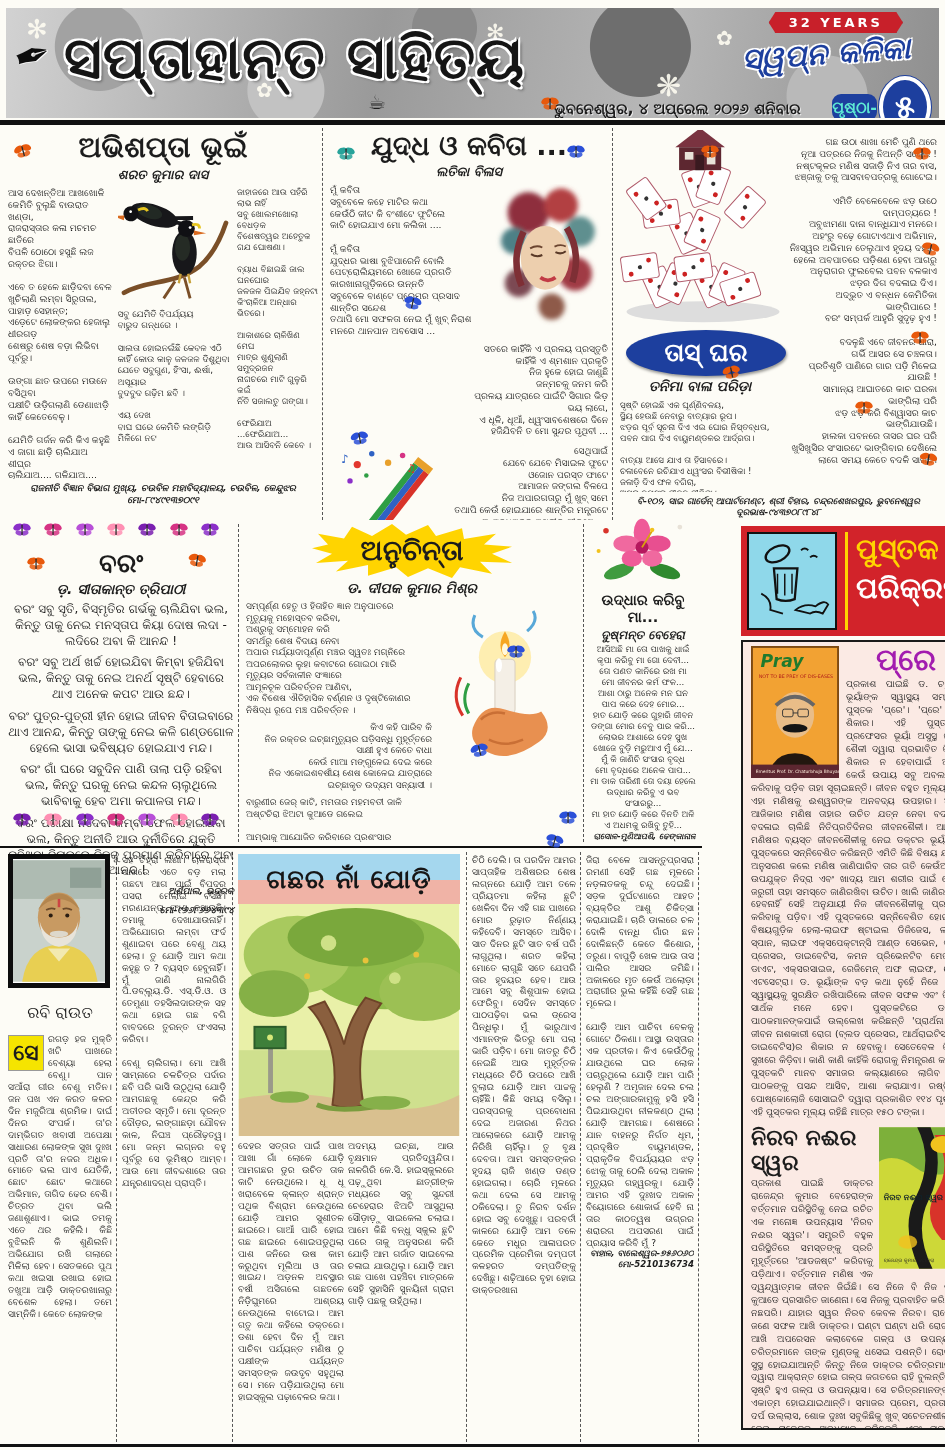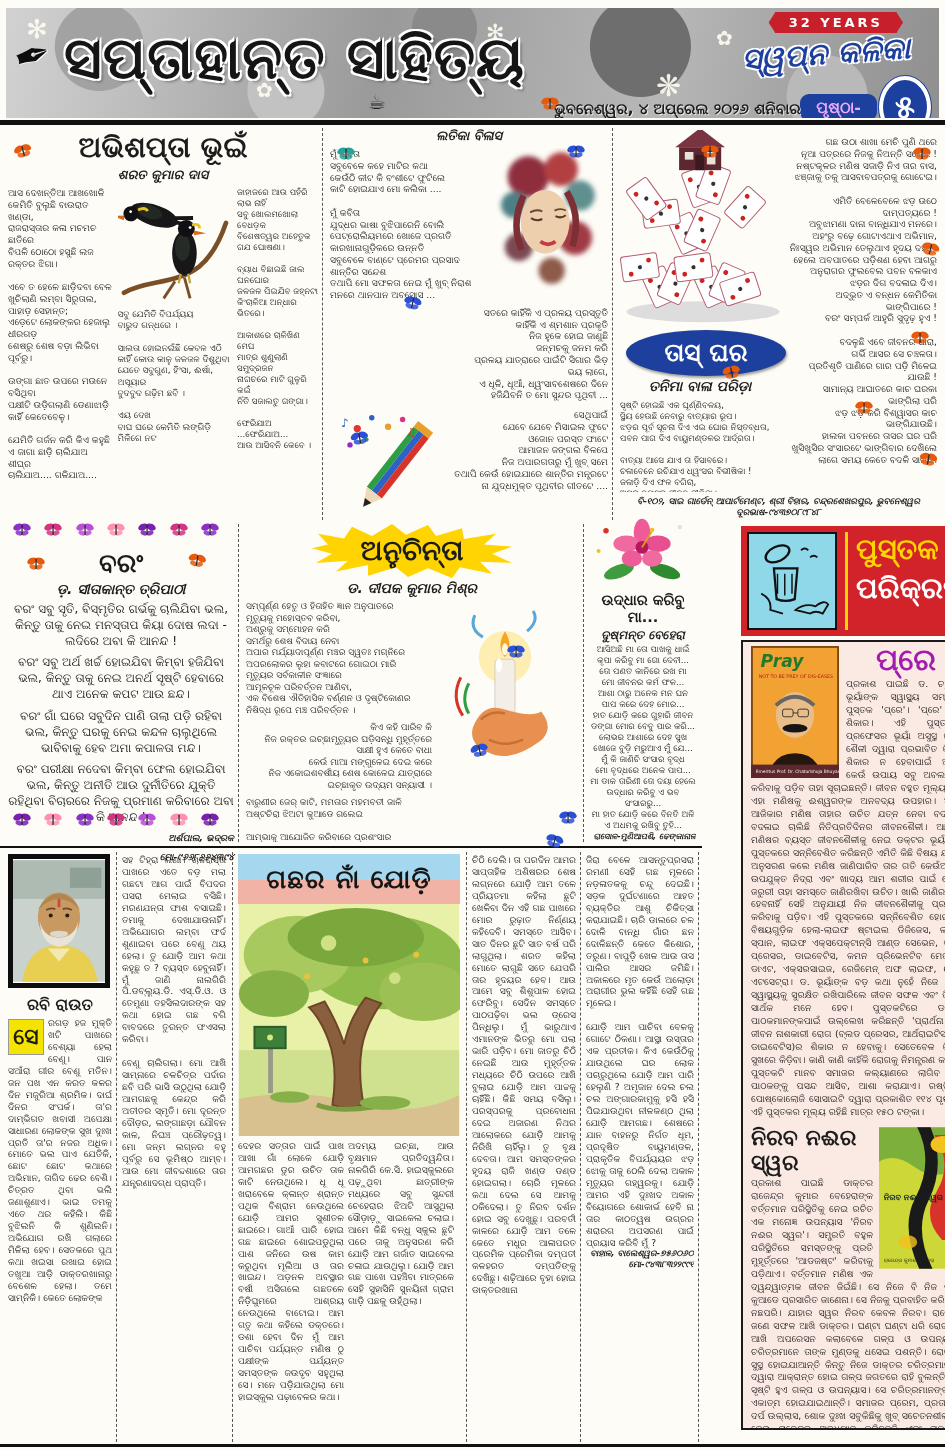--- a/index.html
+++ b/index.html
@@ -25,21 +25,21 @@
   .flower{color:#fffdf2;opacity:.9;font-size:26px;}
   .pen{left:8px;top:22px;font-size:44px;transform:rotate(-18deg);color:#0d0d0d;text-shadow:1px 1px 0 #fff;}
   .cup{left:362px;top:82px;font-size:20px;}
   .ribbon{right:36px;top:4px;background:#c8202a;color:#fff;font-weight:bold;font-size:13px;
           letter-spacing:3px;padding:3px 20px;clip-path:polygon(5% 0,95% 0,100% 50%,95% 100%,5% 100%,0 50%);
           box-shadow:0 2px 3px #0007;}
   .brand{right:18px;top:28px;width:190px;text-align:center;transform:rotate(-4deg);
          font-size:30px;font-weight:bold;font-style:italic;color:#1d3f9e;
          text-shadow:1.5px 1.5px 0 #fff,-1.5px -1.5px 0 #fff,1.5px -1.5px 0 #fff,-1.5px 1.5px 0 #fff;}
   .badge{right:8px;top:68px;display:flex;align-items:center;gap:2px;}
-  .plabel{background:#1d3f9e;color:#f0abfc;font-weight:bold;font-size:16px;padding:4px 16px;border-radius:9px;}
+  .plabel{background:#1d3f9e;color:#5eead4;font-weight:bold;font-size:16px;padding:4px 0;border-radius:9px;}
   .pnum{width:44px;height:54px;background:#1d3f9e;border:4px solid #fff;border-radius:50%;
         color:#fff;font-size:32px;font-weight:bold;display:flex;align-items:center;justify-content:center;
         box-shadow:0 0 0 1px #1d3f9e;}
   .dateline{left:548px;top:92px;font-size:15px;font-weight:bold;color:#1a1a1a;text-shadow:1px 1px 0 #ffffffaa;}
   .rule{background:#111;}
   .vd{border-left:1px dashed #555;width:0;}
   
   .art h2{text-align:center;}
   .auth{text-align:center;font-weight:bold;font-style:italic;font-size:13px;margin:2px 0 4px;}
   .bf{position:absolute;pointer-events:none;}
@@ -52,21 +52,21 @@
   .bktitles{border-left:3px solid #ffd400;padding-left:8px;flex:1;position:relative;}
   .bk1{color:#ffd400;font-size:29px;font-weight:bold;}
   .bk2{color:#fff;font-size:29px;font-weight:bold;text-align:right;margin-top:4px;}
   .panelbox{border:2px solid #1a1a1a;background:#fbeae4;padding:0 8px;}
   .r1title{color:#a21caf;font-size:30px;font-weight:bold;text-align:center;margin-left:96px;}
   .r2title{font-size:22px;font-weight:bold;margin:4px 0 2px;}
   .rbody{font-size:9.4px;line-height:1.38;text-align:justify;}
   .drop{float:left;width:34px;height:34px;background:#f5e400;border:1px solid #999;display:flex;
         align-items:center;justify-content:center;font-size:22px;font-weight:bold;margin:2px 4px 0 0;}
   .photo{border:5px solid #0d0d0d;background:#fff;}
-  .pcap{text-align:center;font-weight:bold;font-size:16px;margin:3px 0;}
+  .pcap{text-align:center;font-weight:normal;font-size:16px;margin:11px 0;}
   .treehead{background:linear-gradient(180deg,#a5d7ee 0 52%,#f0b3a6 52% 100%);
             font-size:26px;font-weight:bold;text-align:center;line-height:50px;color:#161616;letter-spacing:1px;}
   .col{overflow:hidden;}
   .bfrow{position:absolute;display:flex;justify-content:space-between;}
 </style>
 </head>
 <body>
 
 <div id="page">
 
@@ -181,23 +181,28 @@
 କିଂଚାଳିଆ ଅନ୍ଧାର ଭିତରେ।
 
 ଆକାଶରେ ଚାଳିଖିଣ ମେଘ
 ମାତ୍ର ଶୁଣୁଲାଣି ସମୁଦ୍ରଜନ
 ନାଗଚରେ ମାଟି ଗୁଳୁରି କଇଁ
 ନିଁତି ସଜାଲତୁ ଗଙ୍ଗା।
 
 ଫେରିଯାଅ ...ଫେରିଯାଅ...
 ଆଉ ଆସିବନି କେବେ ।</div>
     </div>
+    <div style="text-align:center;margin-top:3px">
+      <div class="by">ରାଜନୀତି ବିଜ୍ଞାନ ବିଭାଗ ମୁଖ୍ୟ, ଚଉବିଳ ମହାବିଦ୍ୟାଳୟ, ଚଉବିଳ, କେନ୍ଦୁଝର</div>
+      <div class="by">ମୋ-୮୯୪୯୧୩୭୦୯୧</div>
+    </div>
   </section>
 
   <section class="a art" style="left:330px;top:126px;width:278px;height:394px;overflow:hidden">
+    <h2 style="font-size:27px;margin-top:4px">ଯୁଦ୍ଧ ଓ କବିତା ...</h2>
     <div class="auth">ଲତିକା ବିଳାସ</div>
     <div style="overflow:hidden">
       <svg viewBox="0 0 130 150" style="float:right;width:122px;height:142px;margin:0 0 2px 4px">
         <defs>
             <filter id="fb">
               <feGaussianBlur stdDeviation="3"></feGaussianBlur>
             </filter>
           </defs>
         <g filter="url(#fb)">
           <circle cx="45" cy="30" r="22" fill="#8e2f3c"></circle>
@@ -366,20 +371,21 @@
     <svg class="bf" style="position:static;width:26px;height:20px;color:#8b2fc9">
         <use href="#bfly"></use>
       </svg>
   </div>
   <section class="a art" style="left:8px;top:548px;width:226px;height:258px">
     <h2 style="font-size:26px">ବରଂ</h2>
     <div class="auth" style="font-size:14px">ଡ଼. ସୀତାକାନ୍ତ ତ୍ରିପାଠୀ</div>
     <div style="font-size:12px;line-height:1.32;text-align:center">
       <p style="margin:0 0 6px">ବରଂ ସବୁ ସୃତି, ବିସ୍ମୃତିର ଗର୍ଭକୁ ଚାଲିଯିବା ଭଲ, କିନ୍ତୁ ତାକୁ ନେଇ ମନସ୍ତାପ କିୟା ଦୋଷ ଲଦା - ଲଦିରେ ଅବା କି ଆନନ୍ଦ !</p>
       <p style="margin:0 0 6px">ବରଂ ସବୁ ଅର୍ଥ ଖର୍ଚ୍ଚ ହୋଇଯିବା କିମ୍ବା ହଜିଯିବା ଭଲ, କିନ୍ତୁ ତାକୁ ନେଇ ଅନର୍ଥ ସୃଷ୍ଟି ହେବାରେ ଥାଏ ଅନେକ କପଟ ଆଉ ଛନ୍ଦ।</p>
+      <p style="margin:0 0 6px">ବରଂ ପୁତ୍ର-ପୁତ୍ରୀ ହୀନ ହୋଇ ଜୀବନ ବିତାଇବାରେ ଥାଏ ଆନନ୍ଦ, କିନ୍ତୁ ତାଙ୍କୁ ନେଇ କଳି ଗଣ୍ଡଗୋଳ ହେଲେ ଭାସା ଭବିଷ୍ୟତ ହୋଇଯାଏ ମନ୍ଦ।</p>
       <p style="margin:0 0 6px">ବରଂ ଗାଁ ଘରେ ସବୁଦିନ ପାଣି ତାଲା ପଡ଼ି ରହିବା ଭଲ, କିନ୍ତୁ ଘରକୁ ନେଇ କନ୍ଦଳ ଚାଲୁଥିଲେ ଭାବିବାକୁ ହେବ ଅମା କପାଳତା ମନ୍ଦ।</p>
       <p style="margin:0">ବରଂ ପରୀକ୍ଷା ନଦେବା କିମ୍ବା ଫେଲ ହୋଇଯିବା ଭଲ, କିନ୍ତୁ ଅନୀତି ଆଉ ଦୁର୍ନୀତିରେ ଯୁକ୍ତି ରହିଥିବା ବିଚାରରେ ନିଜକୁ ପ୍ରମାଣ କରିବାରେ ଅବା କି ଆନନ୍ଦ !</p>
     </div>
     <div style="text-align:right">
       <span class="by">ଅର୍ଶପାଲ, ଭଦ୍ରକ</span><br>
       <span class="by">ମୋ-୯୬୬୮୬୬୪୩୯୪</span>
     </div>
   </section>
   <div class="bfrow" style="left:12px;top:812px;width:214px">
     <svg class="bf" style="position:static;width:26px;height:20px;color:#7a1fb0">
@@ -600,21 +606,21 @@
       <div class="body txt" style="width:106px">ଦେହର ସତ୍ତାର ପାଇଁ ପାଖ ଆଖା ଗାଁ ଲୋକେ ଯୋଡ଼ି ଆମଗଛର ଡୁର ଉଚିତ ତାକ କାଟି ନେଉଥିଲେ। ଧୂ ଧୂ ଖରାବେଳେ କ୍ଳାନ୍ତ ଶ୍ରାନ୍ତ ପଥିକ ବିଶ୍ରାମ ନେଉଥିଲେ ଯୋଡ଼ି ଆମର ସୁଶୀତଳ ଛାଇରେ। ଗାଆଁ ପାରି ହୋଇ ଗଛ ଛାଇରେ ଶୋଇପଡୁଥିଲା ପାଶ ଜନିରେ ଉଷ କାମ କରୁଥିବା ମୂଲିଆ ଓ ତାର ଖାଇନ୍ଦ। ଅଡ଼ନଳ ଅବସ୍ଥାର ବର୍ଷୀ ଅସିଗଲେ ଗଛତଳେ ନିଡ଼ିଘୁମରେ ଆଶ୍ରୟ ନେଉଥିଲେ ବାଟୋଇ। ଆମ ଗତୁ କଥା କହିଲେ ଡକ୍ତରେ। ଡଶା ହେବା ଦିନ ମୁଁ ଆମ ପାଚିବା ପର୍ଯ୍ୟନ୍ତ ମଣିଷ ଠୁ ପକ୍ଷୀଙ୍କ ପର୍ଯ୍ୟନ୍ତ ସମସ୍ତଙ୍କ ଜଉଦୃବ ସହୁଥିଲା ସେ। ମନେ ପଡ଼ିଯାଉଥିଲା ମୋ ହାଇସ୍କୁଲ ପଢ଼ାବେଳର କଥା।</div>
       <div class="body txt" style="width:106px">ଅଦମ୍ୟ ଇଚ୍ଛା, ଆଉ ବୃକ୍ଷମାନ ପ୍ରତିଦ୍ୱନ୍ଦିତା। ନାଳଗିରି କେ.ସି. ହାଇସ୍କୁଲରେ ପଢ଼ୁଥିବା ଛାତ୍ରୀଙ୍କ ମଧ୍ୟରେ ସବୁ ସୁନ୍ଦରୀ ଚେହେରାର ଝିଅଟି ଆସୁଥିଲା ସୌଡ଼ାଡ଼ୁ ସାଇକେଲ ଚଲାଇ। ଆମେ କିଛି ବନ୍ଧୁ ସ୍କୁଲ ଛୁଟି ପରେ ତାକୁ ଅନୁସରଣ କରି ଯୋଡ଼ି ଆମ ଗର୍ଜାତ ସାଇବେଲ ଚଳାଇ ଯାଉଥିଲୁ। ଯୋଡ଼ି ଆମ ଗଛ ପାଖେ ପହଞ୍ଚିବା ମାତ୍ରକେ ସେହି ସୁହାସିନି ସୁନୟିନୀ ଗ୍ରାମ ଗାଡ଼ି ପଛକୁ ଉହ୍ଁଥିଲା।</div>
     </div>
   </section>
   <section class="a body txt" style="left:472px;top:854px;width:104px;height:588px;overflow:hidden">ଚିଠି ଦେଲି। ତା ପରଦିନ ଆମର ସାପ୍ତାହିକ ଅଶିଷରର ଶେଷ ଲଗ୍ନରେ ଯୋଡ଼ି ଆମ ତଳେ ପ୍ରିୟତମା କହିଲା ଛୁଟି ଖେଳିବା ଦିନ ଏହି ଗଛ ପାଖରେ ମୋର ରୁଢ଼ାତ ନିର୍ଣ୍ଣୟ କହିଦେବି। ସମସ୍ତେ ଆସିବ। ସାତ ଦିନର ଛୁଟି ସାତ ବର୍ଷ ପରି ଲାଗୁଥିଲା। ଶରତ କହିଲା ମୋତେ ଲାଗୁଛି ସତେ ଯେପରି ତାର ହୃଦୟର ହେବ। ଆଉ ଆମେ ସବୁ ଶିଶୁପାଳ ହୋଇ ଫେରିବୁ। ସେଦିନ ସମସ୍ତେ ପାଠପଢ଼ିବା ଭଲ ଡ୍ରେସ ପିନ୍ଧିଲୁ। ମୁଁ ଭାରୁଥାଏ ଏମାନଙ୍କ ଭିତରୁ ମୋ ପଲା ଭାରି ପଡ଼ିବ। ମୋ ଜାତରୁ ଚିଠି ନେଇଛି ଆଉ ମୁହୂର୍ତ୍ତକ ମଧ୍ୟରେ ଚିଠି ଉପରେ ଆଖି ବୁଲାଇ ଯୋଡ଼ି ଆମ ପାଚ୍ଚକୁ ଚାହିଁଛି। କିଛି ସମୟ ବସିଲୁ। ପରସ୍ପରକୁ ପ୍ରବୋଧନା ଦେଇ ଅଜାରଣ ନିଥର ଆଲୋକରେ ଯୋଡ଼ି ଆମକୁ ନିରିଖି ଚାହିଁଲୁ। ତୁ ବୃକ୍ଷ ଦେବତା। ଆମ ସମସ୍ତଙ୍କର ହୃଦୟ ରାଜି ଖଣ୍ଡ ଡଣ୍ଡ ହୋଇଗଲା। ଚୋରି ମୂଳରେ କଥା ଦେଲ ସେ ଆମକୁ ଠକିଦେଲା। ତୁ ନିରବ ଦର୍ଶନ ହୋଇ ସବୁ ଦେଖୁଛୁ। ପରବର୍ତୀ କାଳରେ ଯୋଡ଼ି ଆମ ତଳେ କେତେ ମଧୁର ଆଳାପରତ ପ୍ରେମିକ ପ୍ରେମିକା ଦମ୍ପତୀ କଳହରତ ଦମ୍ପତିଙ୍କୁ ଦେଖିଛୁ। ଶଢ଼ିଆରେ ବୃହା ହୋଇ ଡାକ୍ତରଖାନା</section>
   <section class="a" style="left:586px;top:854px;width:108px;height:588px;overflow:hidden">
     <div class="body txt">ଜିରା ବେଳେ ଆସନ୍ତୁପ୍ରସରା ରମଣୀ ସେହି ଗଛ ମୂଳରେ ନଡ଼ଳାତକକୁ ଚନ୍ଦୁ ଦେଇଛି। ସଡ଼କ ଦୁର୍ଘଟଣାରେ ଆହତ ବ୍ୟକ୍ତିର ଆଶୁ ଚିକିତ୍ସା କରାଯାଇଛି। ଚାରି ଡାଲରେ ଚଳ ଦୋଳି ବାନ୍ଧି ଗାଁର ଛନ ଦୋଳିଛନ୍ତି କେତେ କିଶୋର, ତରୁଣ। ବାପୁଡ଼ି ଖେଳ ଆଉ ତାସ ପାଲିର ଆସର ଜମିଛି। ଅକାଳରେ ମୃତ କେଉଁ ଅଲୋଡ଼ା ଅରାଗୀର ଭୁଲ କହିଁଛି ସେହି ଗଛ ମୂଳେଇ।
 
 ଯୋଡ଼ି ଆମ ପାଚିବା ବେଳକୁ ଗୋଟେ ଠିକଣା। ଆସ୍ଥା ଉସ୍ତାର ଏକ ପ୍ରତୀକ। କିଏ କେଉଁଠିକୁ ଯାଉଥିଲେ ଘର ଲୋକ ପଚାରୁଥିଲେ ଯୋଡ଼ି ଆମ ପାରି ହେଲୁଣି ? ଅମୃଜାନ ଦେଲ ଚଲ ଚଲ ଅଙ୍ଗାରକାମୁକୁ ହସି ହସି ପିଇଯାଉଥିବା ନୀଳକଣ୍ଠ ଥିଲା ଯୋଡ଼ି ଆମଗଛ। ଶେଷରେ ଯାନ ବାହନରୁ ନିର୍ଗତ ଧୂମ, ପ୍ରଦୂଷିତ ବାୟୁମଣ୍ଡଳ, ପ୍ରାକୃତିକ ବିପର୍ଯ୍ୟୟର ଝଡ଼ ଝୋକୁ ତାକୁ ଠେଲି ଦେଲା ଅକାଳ ମୃତ୍ୟୁର ଗହ୍ୱରକୁ। ଯୋଡ଼ି ଆମର ଏହି ଦୁଃଖଦ ଅକାଳ ବିୟୋଗରେ ଶୋକାର୍ଭ ହେବି ନା ତାର କାଠତ୍ୱଷ ଉଗ୍ରର ଶରାରଗ ଅପସରଣ ପାଇଁ ପ୍ରୟାସ କରିବି ମୁଁ ?</div>
     <div class="by" style="text-align:right;font-size:8.6px">ବାହାଳ, ବାଲେଶ୍ୱର-୭୫୬୦୬୦</div>
-    <div class="by" style="text-align:right;font-size:8.6px">ମୋ-୯୪୩୮୩୨୨୯୯୧</div>
+    <div class="by" style="text-align:right;font-size:8.6px">ମୋ-5210136734</div>
   </section>
 
   <svg class="bf" style="left:14px;top:142px;width:30px;height:24px;color:#e8590c;transform:rotate(-15deg)">
       <use href="#bfly"></use>
     </svg>
   <svg class="bf" style="left:540px;top:96px;width:26px;height:20px;color:#e8590c">
       <use href="#bfly"></use>
     </svg>
   <svg class="bf" style="left:336px;top:146px;width:30px;height:24px;color:#27a39a">
       <use href="#bfly"></use>

